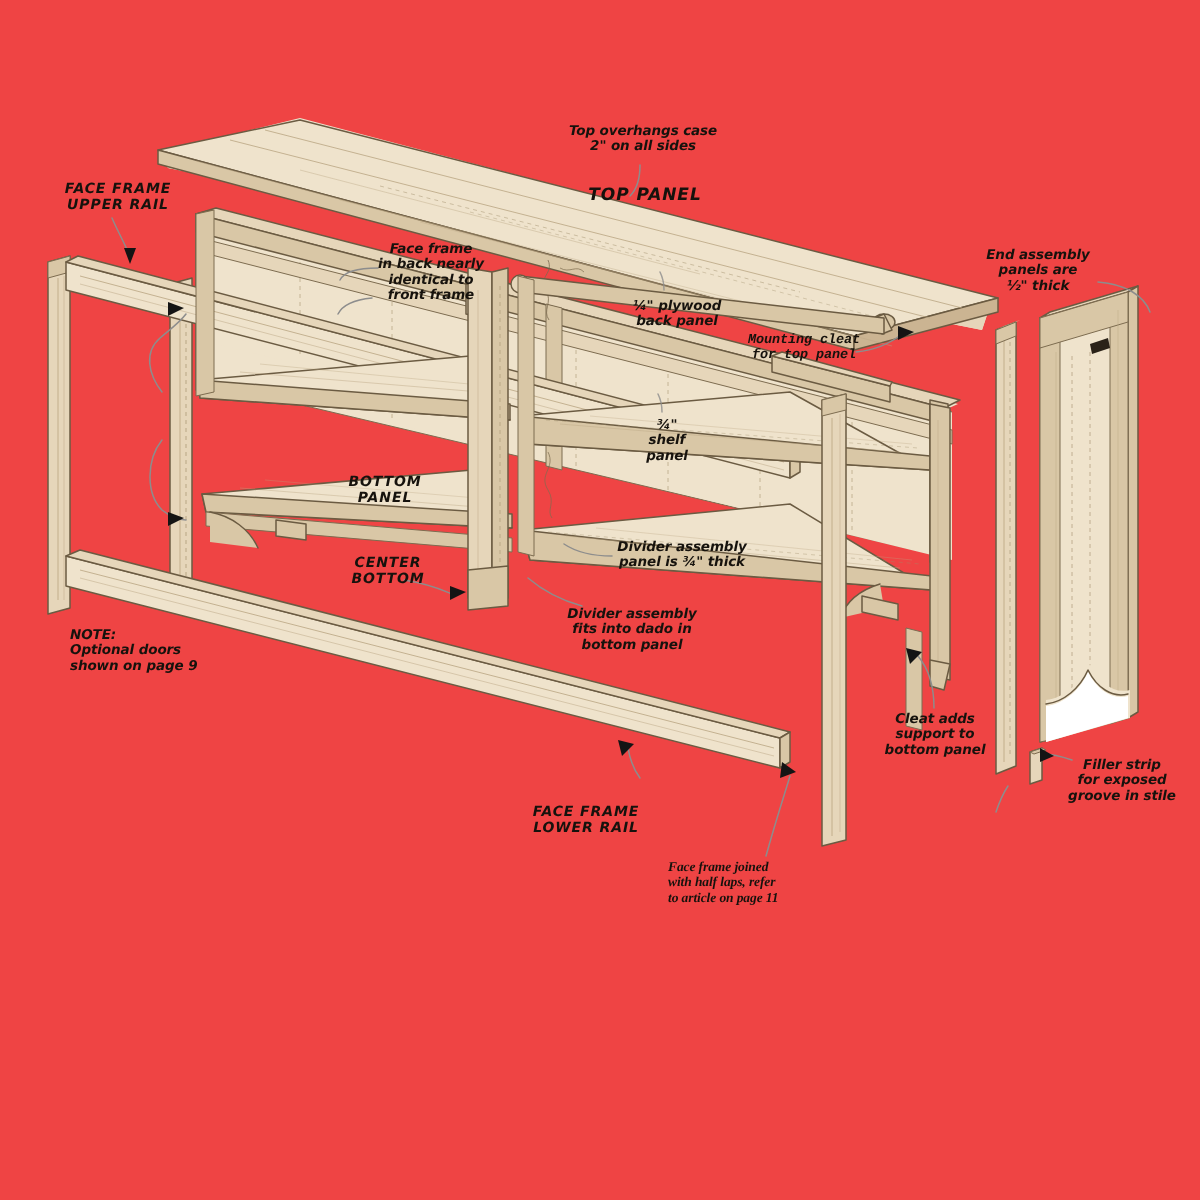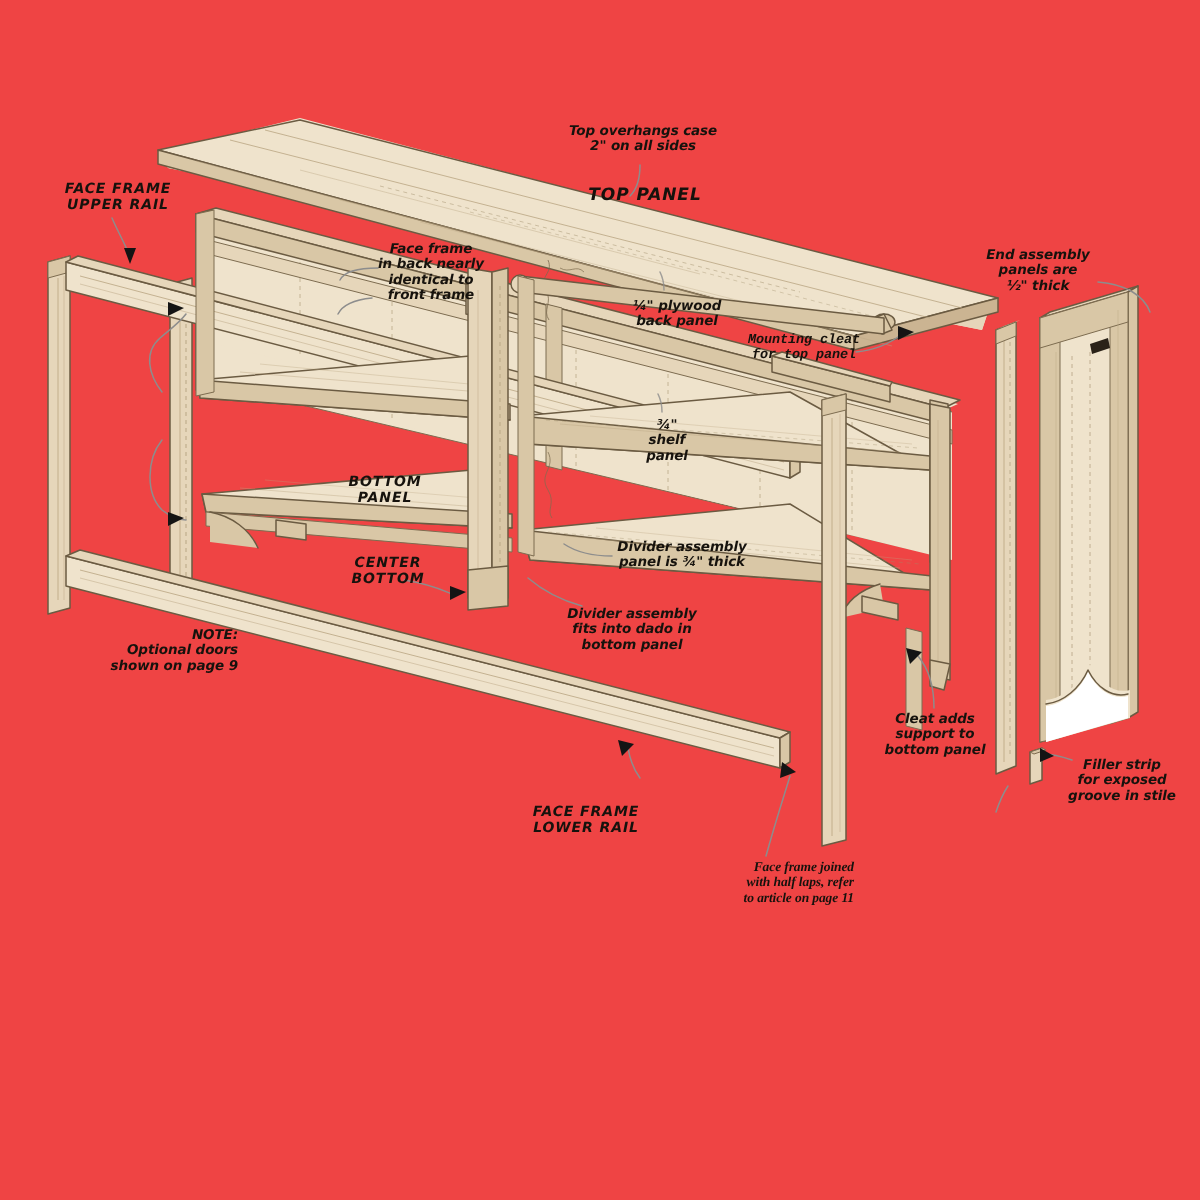--- a/index.html
+++ b/index.html
@@ -35,21 +35,21 @@
     white-space: pre-line;
     letter-spacing: -0.1px;
     text-rendering: geometricPrecision;
   }
   .lbl.caps {
     font-style: italic;
     font-weight: bold;
     letter-spacing: 0.9px;
   }
   .c  { text-align: center; }
-  .l  { text-align: right; }
+  .l  { text-align: left; }
   .s13 { font-size: 13.5px; }
   .s14 { font-size: 14px; }
   .s15 { font-size: 17px; }
 </style>
 </head>
 <body>
 
 <div id="stage">
 
   <svg id="art" viewBox="0 0 1200 1200">

